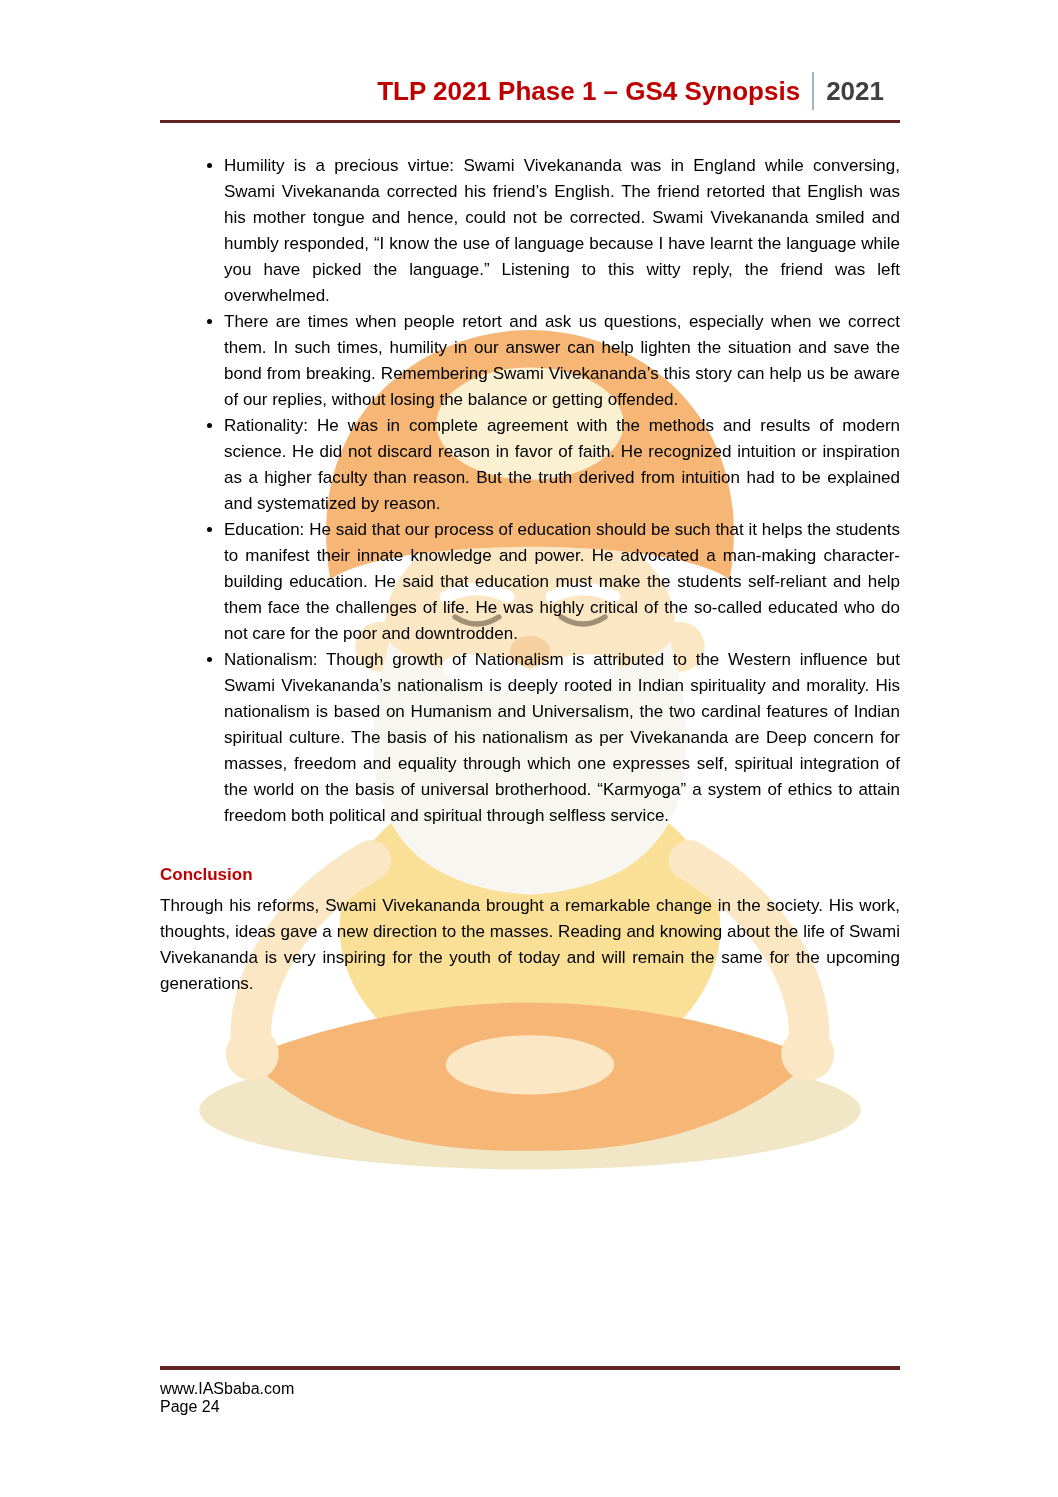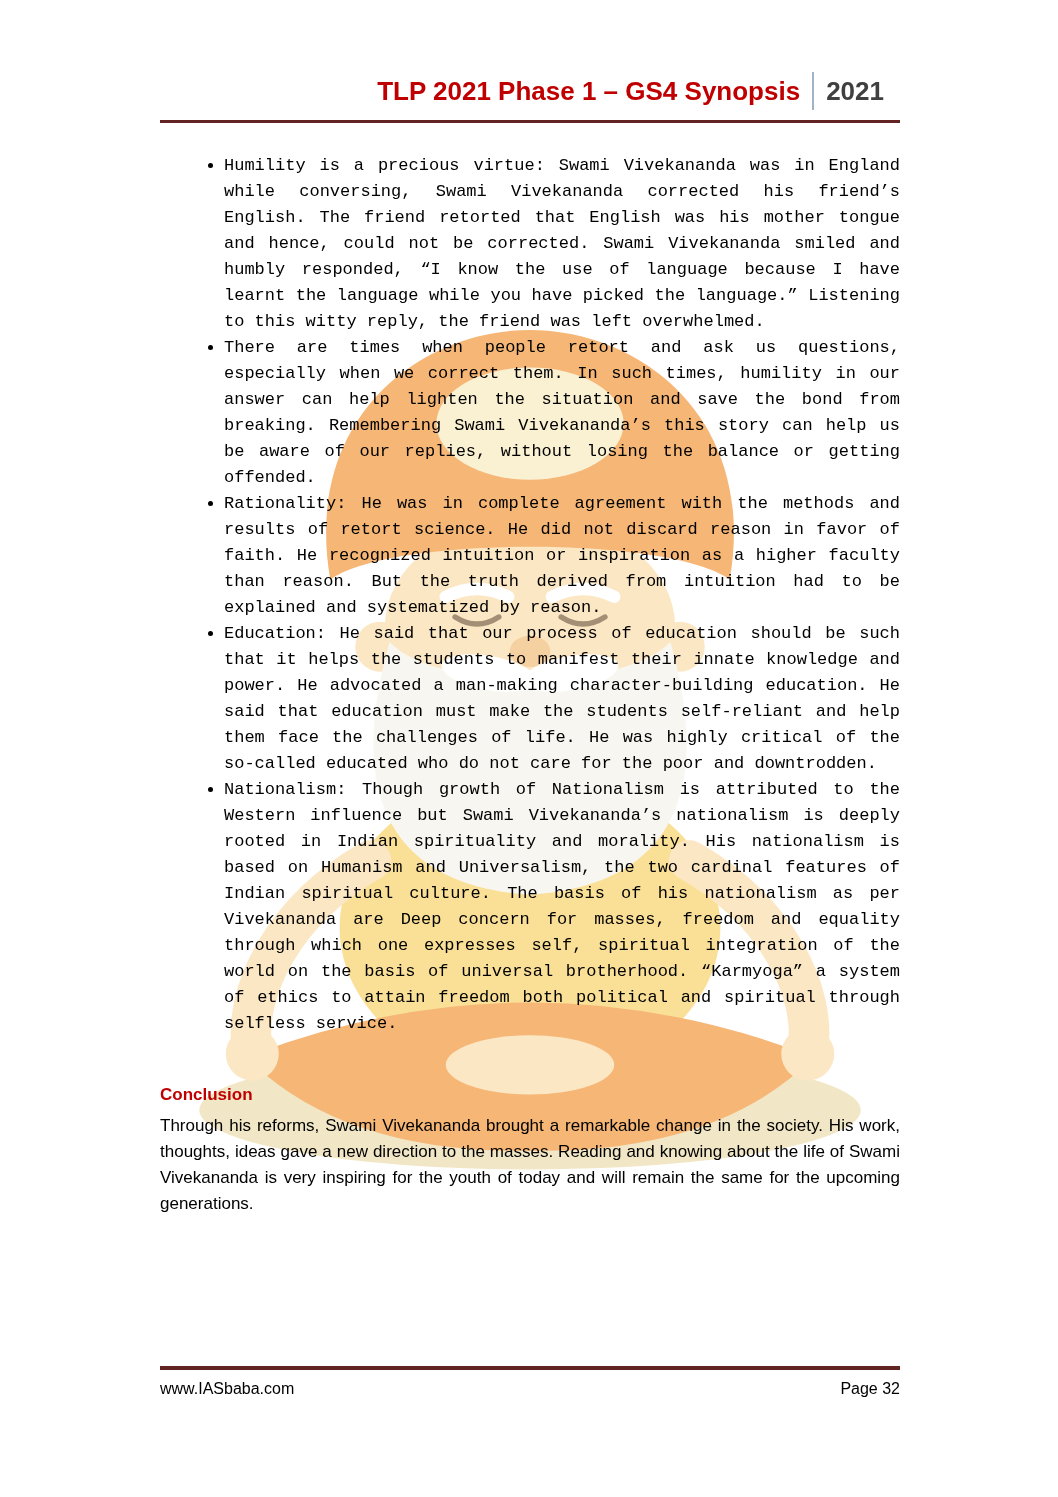--- a/index.html
+++ b/index.html
@@ -33,30 +33,29 @@
   }
   .header-inner { display: flex; align-items: center; gap: 12px; padding-right: 16px; }
   .header-title { font-size: 26px; font-weight: bold; color: #C00000; white-space: nowrap; }
   .header-divider { width: 2px; height: 38px; background: #9FB4C7; }
   .header-year { font-size: 26px; font-weight: bold; color: #404040; }
 
   .bullet-list { margin-top: 30px; padding-left: 64px; list-style: disc; }
   .bullet-list li {
     font-size: 17px; line-height: 26px;
     text-align: justify;
-    font-family: Liberation Mono, monospace;
   }
 
-  .conclusion-heading { margin-top: 48px; font-size: 17px; font-weight: bold; color: #C00000; }
+  .conclusion-heading { margin-top: 36px; font-size: 17px; font-weight: bold; color: #C00000; }
   .conclusion-paragraph { margin-top: 8px; font-size: 17px; line-height: 26px; text-align: justify; }
 
   
   .page-footer { position: absolute; left: 160px; right: 158px; top: 1366px; z-index: 1; }
   .footer-rule { height: 2px; border-top: 3px solid #622423; border-bottom: 1px solid #622423; }
-  .footer-row { display: flex; justify-content: space-between; margin-top: 10px; font-size: 16px; }
+  .footer-row { display: flex; justify-content: space-between; margin-top: 10px; font-size: 16px; flex-direction: column; }
 </style>
 </head>
 <body>
 
 <div class="page">
 
   <svg class="watermark" viewBox="0 0 480 580" role="img" aria-label="IASbaba meditating sage mascot">
 
     <ellipse cx="240" cy="532" rx="212" ry="38" fill="#EAD9A4"></ellipse>
 
@@ -98,32 +97,32 @@
       <div class="header-inner">
         <span class="header-title">TLP 2021 Phase 1 – GS4 Synopsis</span>
         <span class="header-divider"></span>
         <span class="header-year">2021</span>
       </div>
     </header>
 
     <ul class="bullet-list">
       <li>Humility is a precious virtue: Swami Vivekananda was in England while conversing, Swami Vivekananda corrected his friend’s English. The friend retorted that English was his mother tongue and hence, could not be corrected. Swami Vivekananda smiled and humbly responded, “I know the use of language  because I have learnt the language while you have picked the language.” Listening to this witty reply, the friend was left  overwhelmed.</li>
       <li>There are times when people retort and ask us questions, especially when we correct them. In such times, humility in our answer can help lighten the situation and save the bond from breaking. Remembering Swami Vivekananda’s this story can help us be aware of our replies, without losing the balance or getting offended.</li>
-      <li>Rationality: He was in complete agreement with the methods and results of retort science. He did not discard reason in favor of faith. He recognized intuition or inspiration as a higher faculty than reason. But the truth derived from intuition had to be explained and systematized by reason.</li>
+      <li>Rationality: He was in complete agreement with the methods and results of modern science. He did not discard reason in favor of faith. He recognized intuition or inspiration as a higher faculty than reason. But the truth derived from intuition had to be explained and systematized by reason.</li>
       <li>Education: He said that our process of education should be such that it helps the students to manifest their innate knowledge and power. He advocated a man-making character-building education. He said that education must make the students self-reliant and help them face the challenges of life. He was highly critical of the so-called educated who do not care for the poor and downtrodden.</li>
       <li>Nationalism: Though growth of Nationalism is attributed to the Western influence but Swami Vivekananda’s nationalism is deeply rooted in Indian spirituality and morality. His nationalism is based on Humanism and Universalism, the two cardinal features of Indian spiritual culture. The basis of his nationalism as per Vivekananda are Deep concern for masses, freedom and equality through which one expresses self, spiritual integration of the world on the basis of universal brotherhood. “Karmyoga” a system of ethics to attain freedom both political and spiritual through selfless service.</li>
     </ul>
 
     <h2 class="conclusion-heading">Conclusion</h2>
 
     <p class="conclusion-paragraph">Through his reforms, Swami Vivekananda brought a remarkable change in the society. His work, thoughts, ideas gave a new direction to the masses. Reading and knowing about the life of Swami Vivekananda is very inspiring for the youth of today and will remain the same for the upcoming generations.</p>
 
   </div>
 
   <footer class="page-footer">
     <div class="footer-rule"></div>
     <div class="footer-row">
       <span>www.IASbaba.com</span>
-      <span>Page 32</span>
+      <span>Page 24</span>
     </div>
   </footer>
 
 </div>
 
 </body></html>

